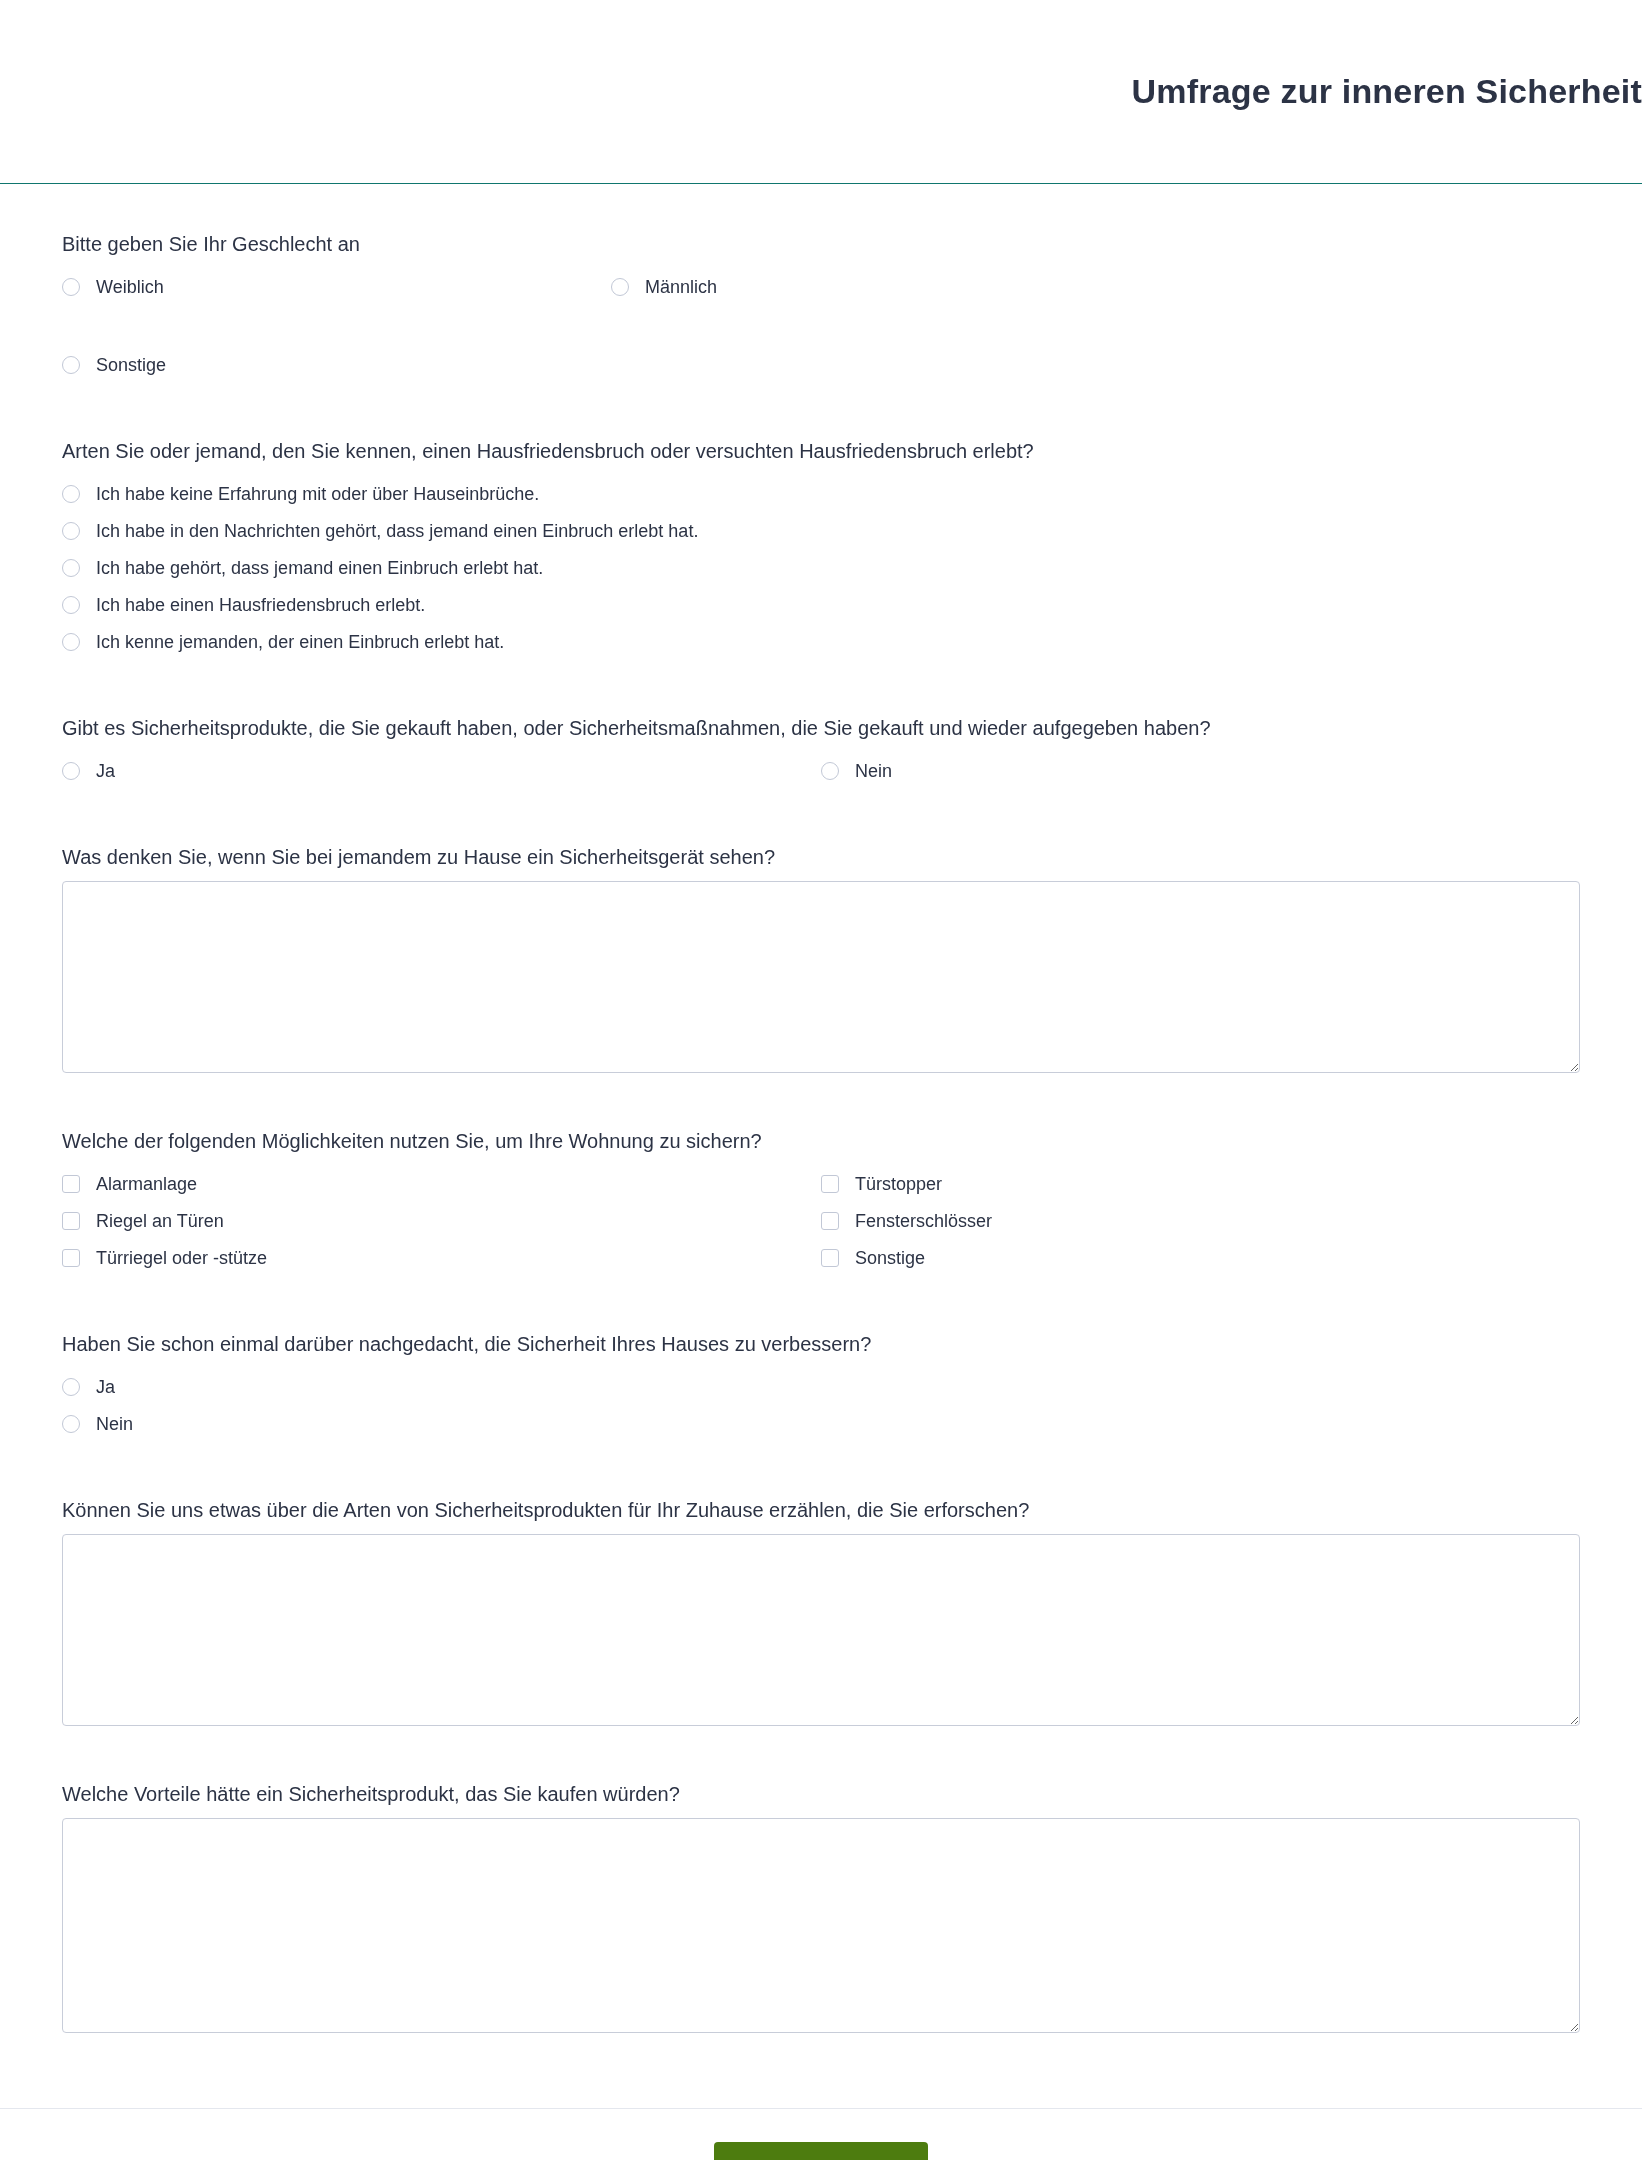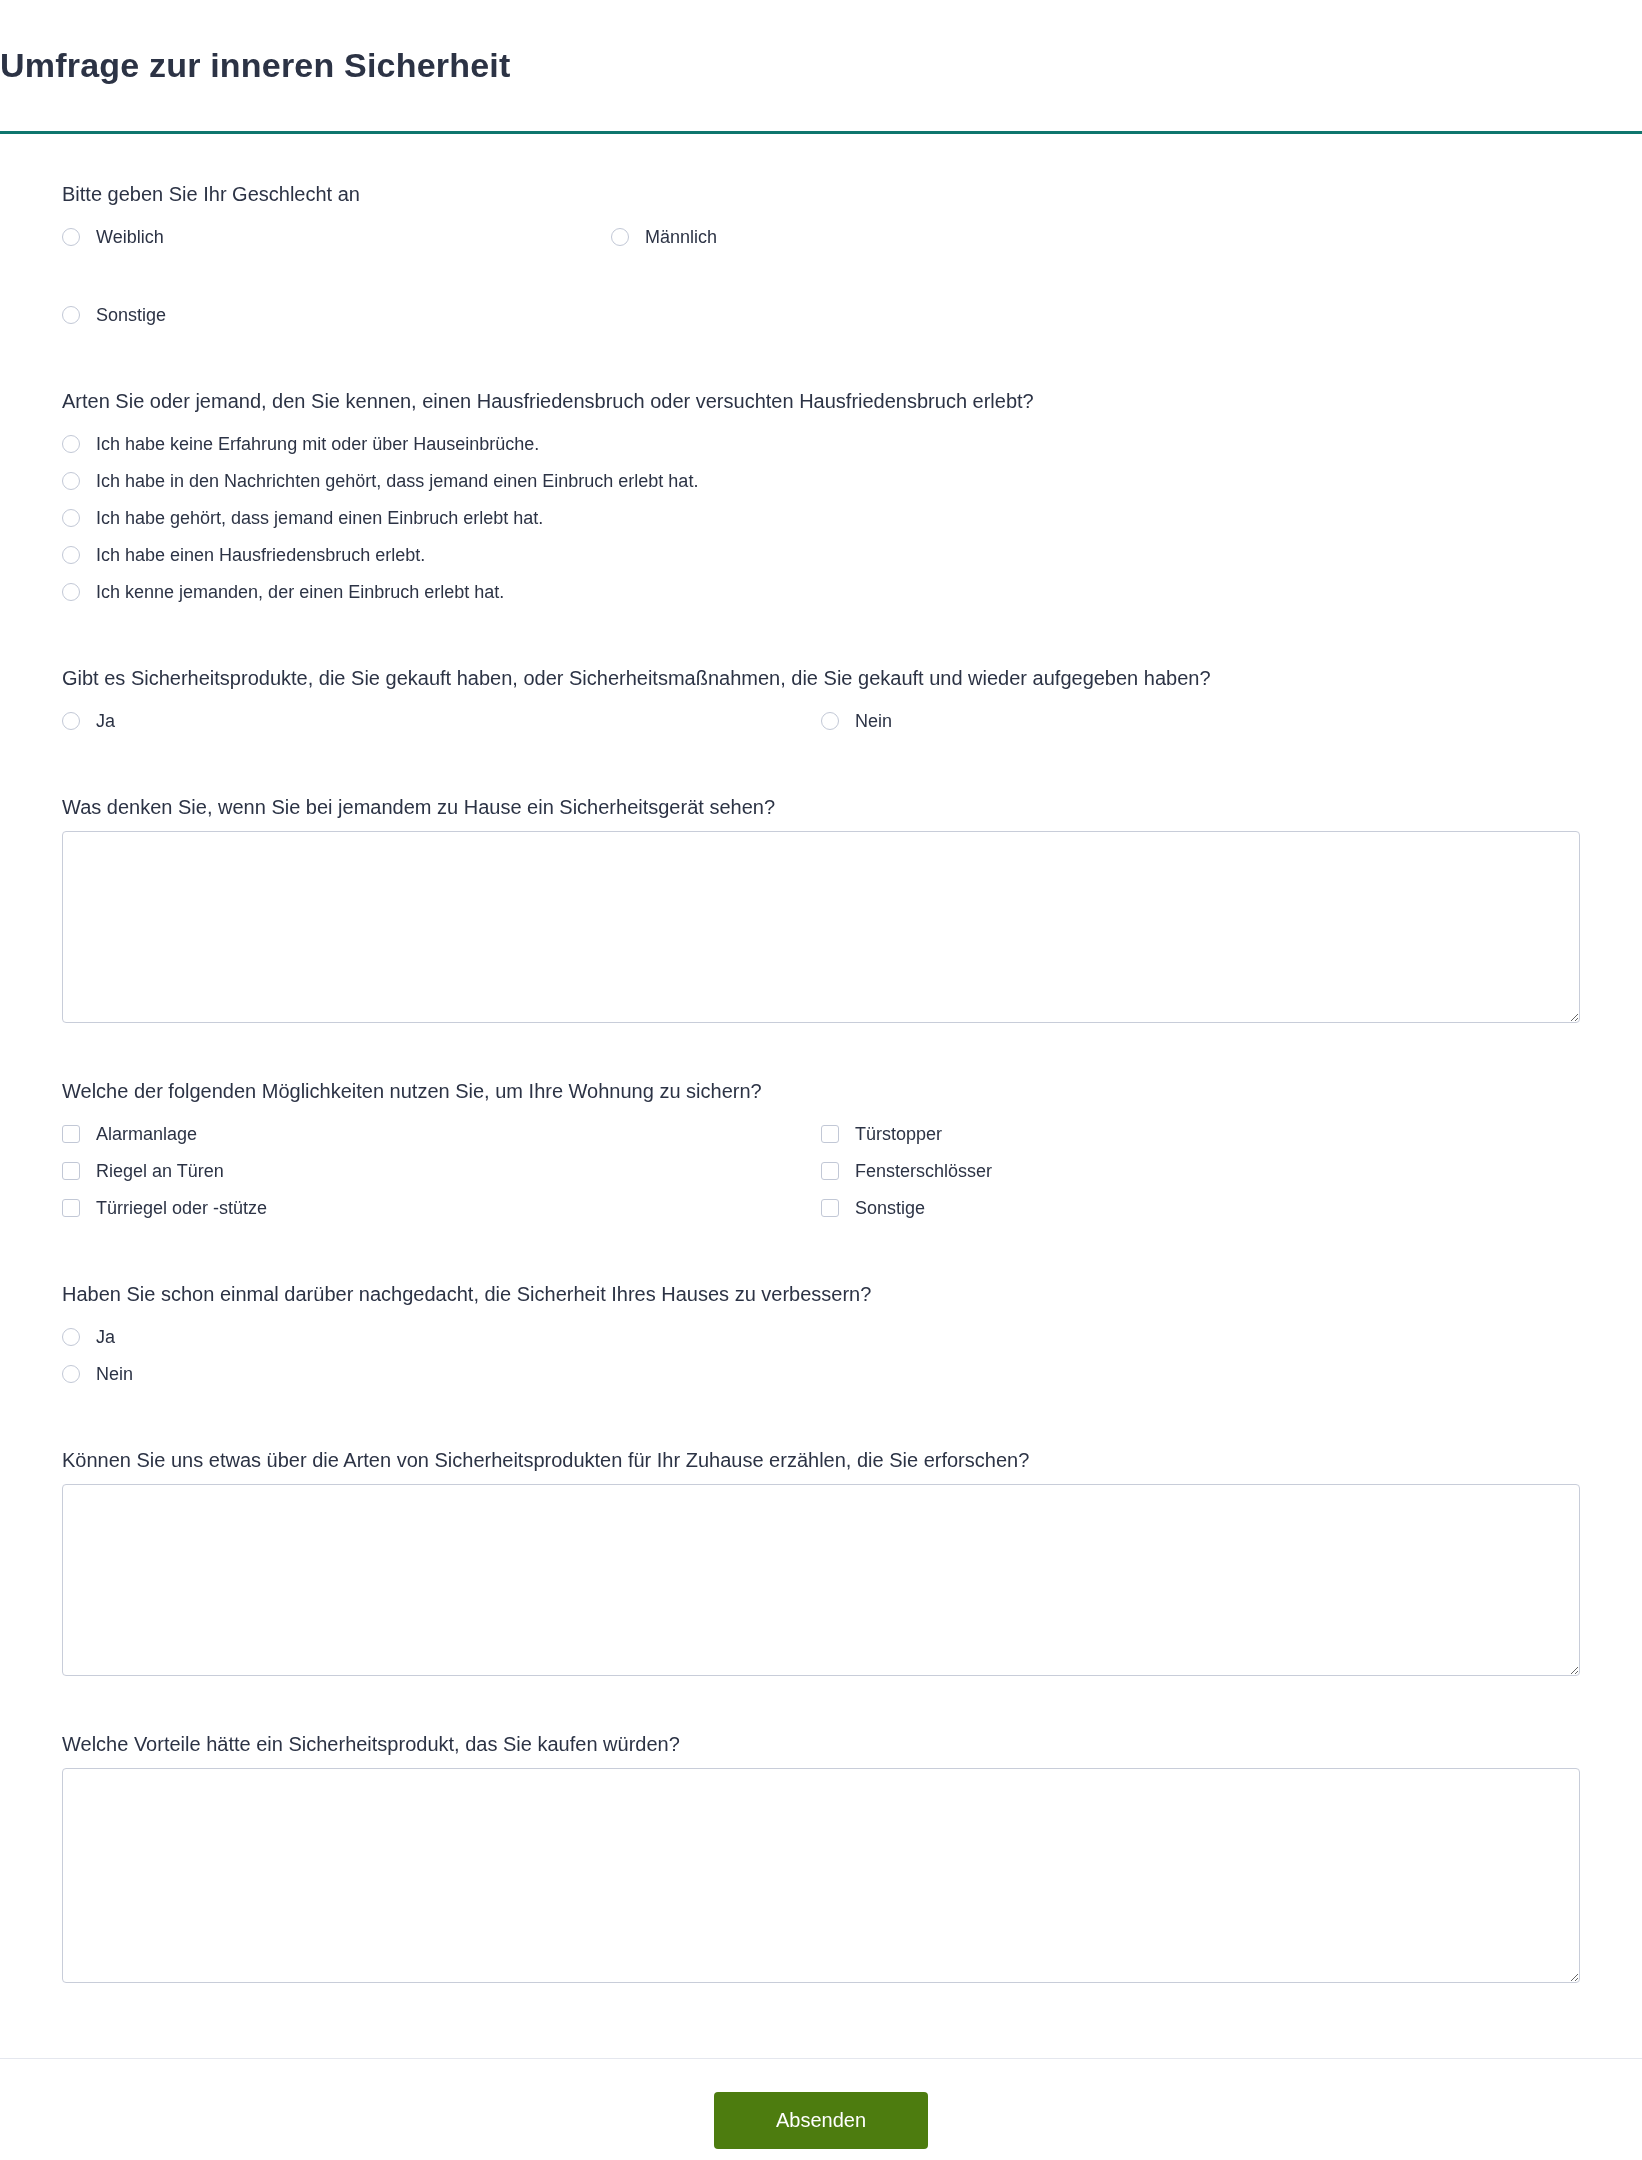--- a/index.html
+++ b/index.html
@@ -7,23 +7,23 @@
     margin: 0; padding: 0;
     width: 1642px; height: 2160px;
     background: #ffffff;
     font-family: "Liberation Sans", sans-serif;
     color: #2c3345;
   }
   .page { width: 1642px; height: 2160px; background: #fff; display: flex; flex-direction: column; }
 
   
   .form-header {
-    height: 134px;
-    display: flex; align-items: center; justify-content: flex-start;
-    border-bottom: 3px solid #0f766e;
+    height: 184px;
+    display: flex; align-items: center; justify-content: flex-end;
+    border-bottom: 1px solid #0f766e;
     flex: none;
   }
   .form-title {
     margin: 0;
     font-size: 34px; line-height: 1.2; font-weight: 700;
     color: #2c3345; letter-spacing: 0.2px;
   }
 
   
   .form-body { padding: 47px 62px 20px 62px; flex: 1 1 auto; }

